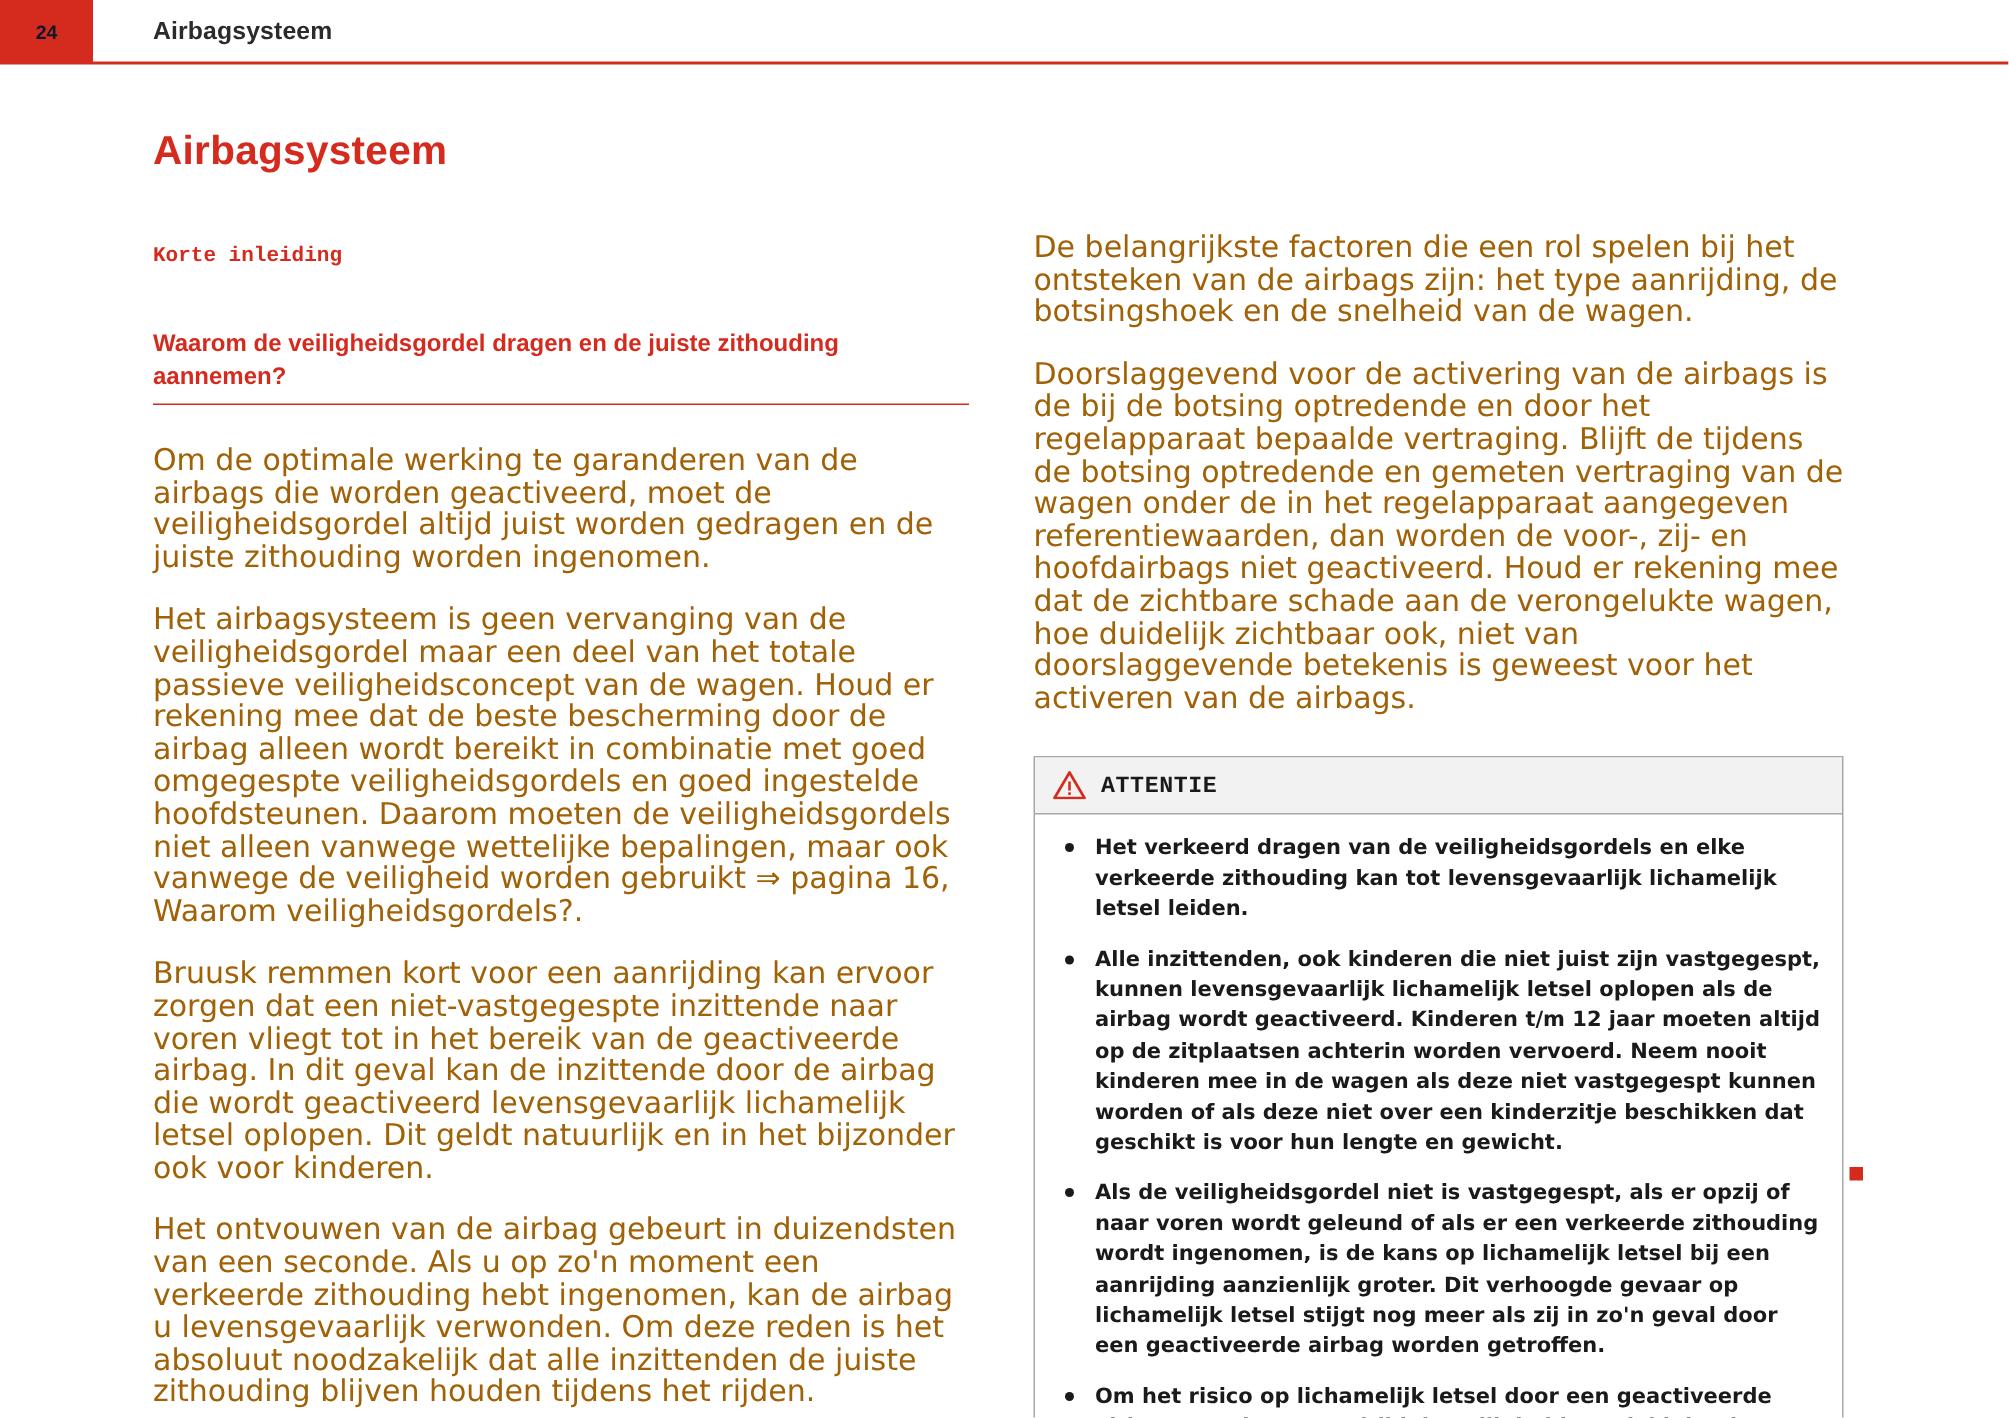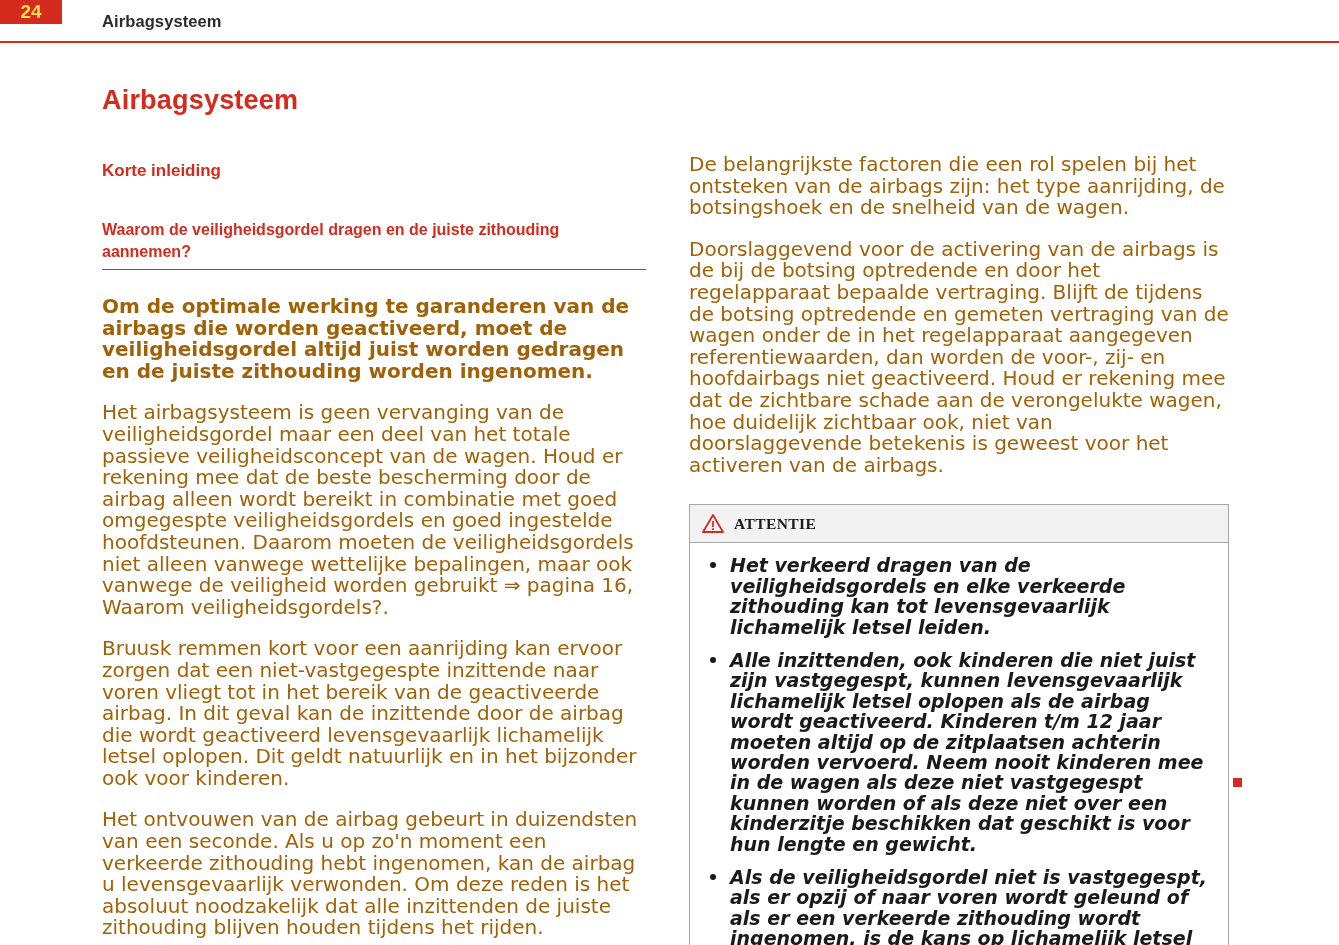--- a/index.html
+++ b/index.html
@@ -22,24 +22,24 @@
     top: 0;
     left: 0;
     width: 1339px;
     height: 42px;
   }
   .page-number-box {
     position: absolute;
     left: 0;
     top: 0;
     width: 62px;
-    height: 24px;
+    height: 42px;
     background: #d52b1e;
-    color: #fde047;
-    font-size: 19px;
+    color: #0f172a;
+    font-size: 13px;
     font-weight: bold;
     display: flex;
     align-items: center;
     justify-content: center;
     font-family: "Liberation Sans", sans-serif;
   }
   .header-title {
     position: absolute;
     left: 102px;
     top: 12px;
@@ -83,24 +83,24 @@
     margin: 0;
     font-size: 27px;
     line-height: 32px;
     color: #d52b1e;
     font-family: "Liberation Sans", sans-serif;
     font-weight: bold;
     letter-spacing: 0.2px;
   }
   h2.doc-subtitle {
     margin: 42px 0 0 0;
-    font-size: 17px;
+    font-size: 14px;
     line-height: 26px;
     color: #d52b1e;
-    font-family: Liberation Sans, sans-serif;
+    font-family: Liberation Mono, monospace;
     font-weight: bold;
   }
   h3.doc-section {
     margin: 35px 0 0 0;
     font-size: 16px;
     line-height: 22px;
     color: #d52b1e;
     font-family: "Liberation Sans", sans-serif;
     font-weight: bold;
     padding-bottom: 6px;
@@ -111,21 +111,20 @@
   p.body-text {
     margin: 20px 0 0 0;
     font-size: 20px;
     line-height: 21.6px;
     color: #a16207;
     font-family: "DejaVu Sans", sans-serif;
     text-align: left;
   }
   .col-left p.body-text:first-of-type {
     margin-top: 26px;
-    font-weight: bold;
   }
   .col-right p.body-text:first-of-type {
     margin-top: 0;
   }
 
   
   .attention-box {
     margin-top: 28px;
     border: 1px solid #a8a8a8;
     width: 540px;
@@ -145,36 +144,35 @@
     width: 22px;
     height: 19px;
     margin-right: 10px;
     flex: none;
     display: block;
   }
   .attention-label {
     font-size: 15.5px;
     font-weight: bold;
     color: #1a1a1a;
-    font-family: Liberation Serif, serif;
+    font-family: Liberation Mono, monospace;
     letter-spacing: 0.4px;
   }
   .attention-body {
     padding: 12px 14px 14px 14px;
   }
   .bullet-item {
     position: relative;
     padding-left: 26px;
     margin-bottom: 13px;
-    font-size: 19px;
+    font-size: 14px;
     line-height: 20.4px;
     font-weight: bold;
     color: #1a1a1a;
     font-family: "DejaVu Sans", sans-serif;
-    font-style: italic;
   }
   .bullet-item:last-child {
     margin-bottom: 2px;
   }
   .bullet-item::before {
     content: "";
     position: absolute;
     left: 6px;
     top: 7px;
     width: 6px;

